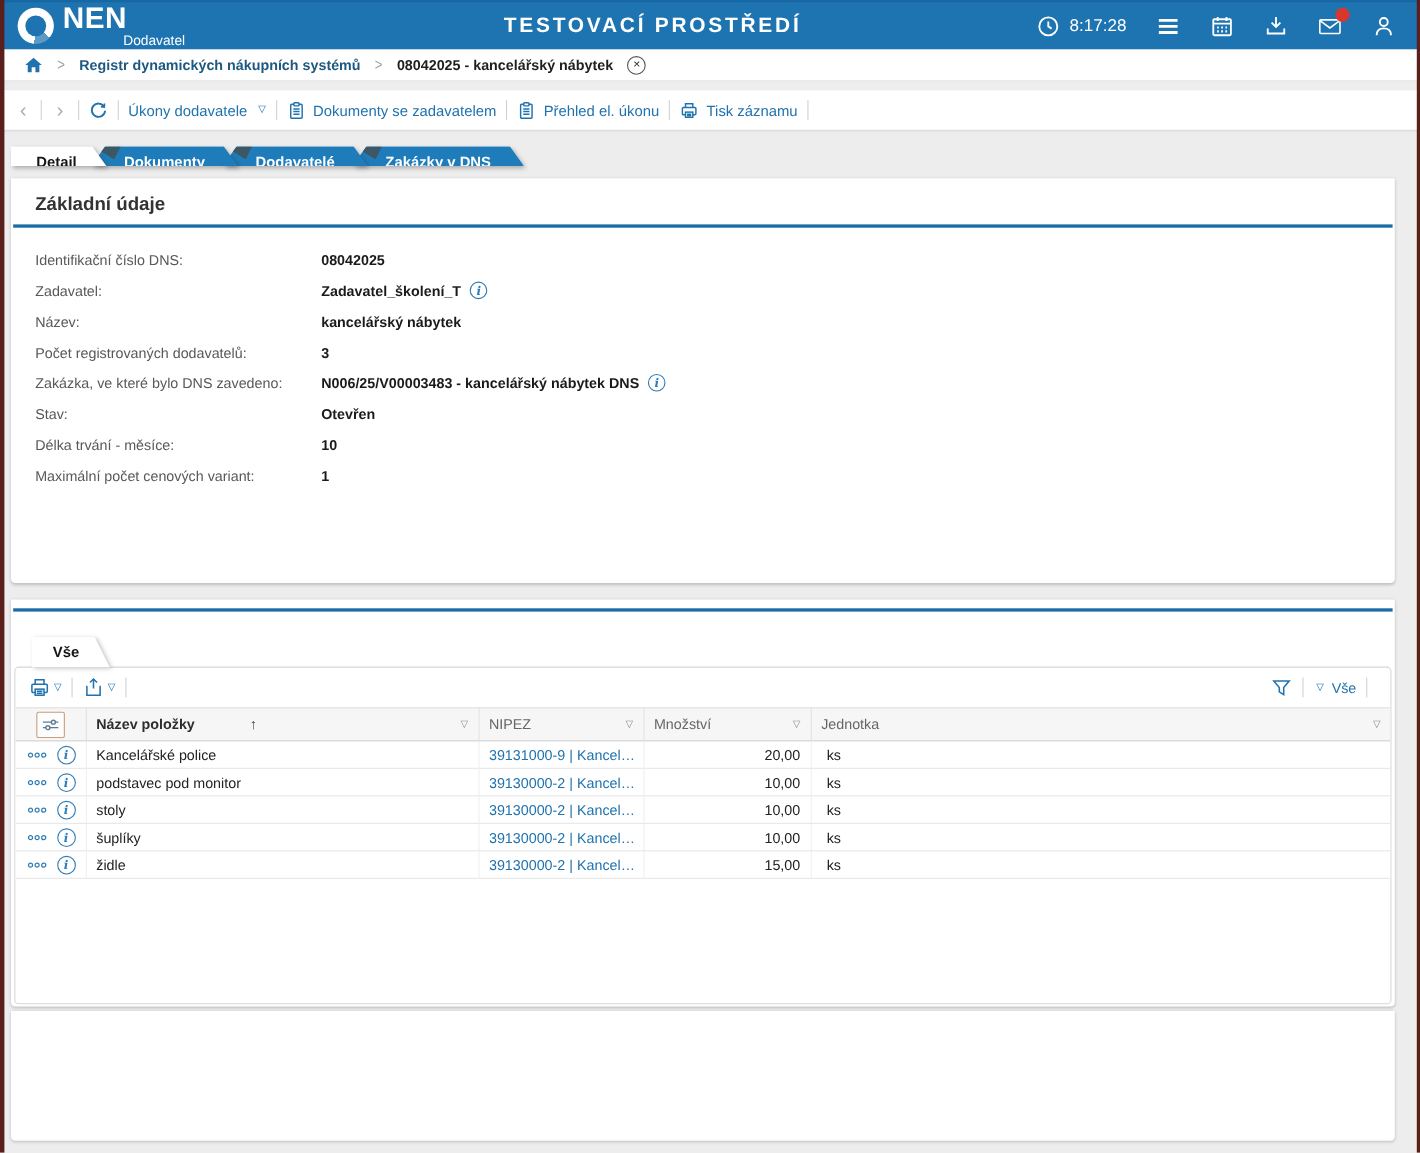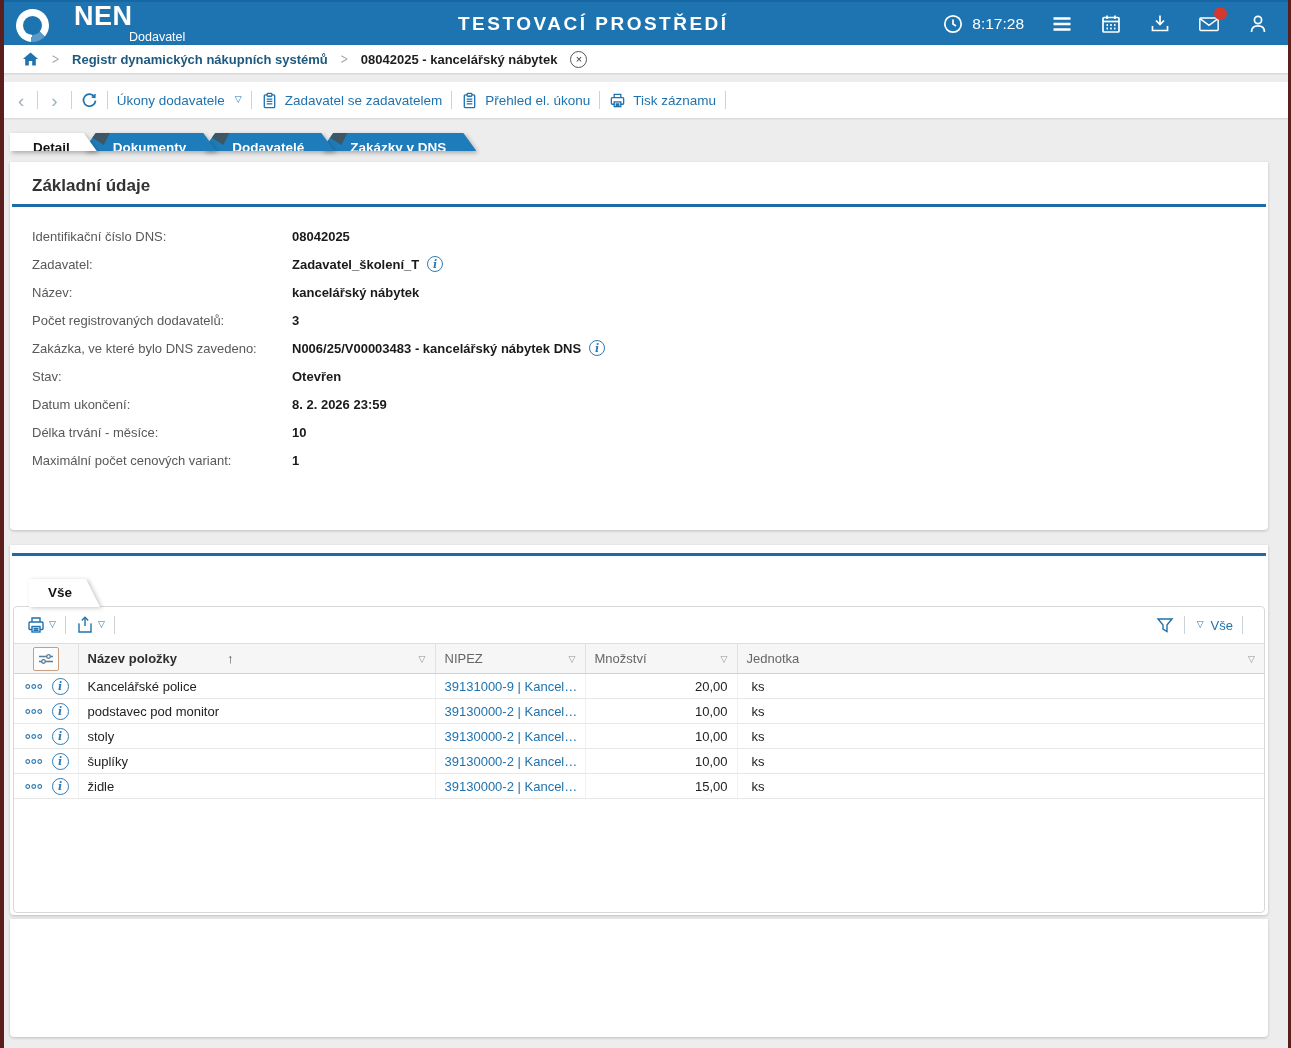--- a/index.html
+++ b/index.html
@@ -12,21 +12,21 @@
   }
   .frame-edge { position:absolute; top:0; height:100%; background:#5a1e1c; z-index:60; }
   .frame-left { left:0; width:4px; }
   .frame-right { right:0; width:3px; }
 
   
   .app-header {
     height:45px; background:#1d74b0; border-top:2px solid #1767a2;
     display:flex; align-items:center; padding:0 22px 0 16px; position:relative; color:#fff;
   }
-  .logo-wrap { display:flex; align-items:center; gap:25px; cursor:pointer; }
+  .logo-wrap { display:flex; align-items:flex-start; gap:8px; cursor:pointer; }
   .logo-ring { width:33px; height:33px; border-radius:50%; margin-top:4px;
     background:conic-gradient(from 130deg, rgba(255,255,255,.28) 0 55deg, #fff 55deg 360deg); position:relative; }
   .logo-ring::after { content:''; position:absolute; inset:7px; border-radius:50%; background:#1d74b0; }
   .brand-block { line-height:1; }
   .brand { font-size:27px; font-weight:bold; letter-spacing:.5px; }
   .brand-sub { font-size:12.5px; margin-left:55px; margin-top:1px; }
   .env-title { position:absolute; left:458px; top:11px; font-size:19px; font-weight:bold; letter-spacing:2.5px; }
   .header-right { margin-left:auto; display:flex; align-items:center; gap:27px; }
   .clock-box { display:flex; align-items:center; gap:8px; font-size:15.5px; }
   .hicon { width:22px; height:22px; display:block; cursor:pointer; }
@@ -195,21 +195,21 @@
     <span>Úkony dodavatele</span>
     <span class="dd-glyph">▽</span>
   </span>
   <span class="vsep"></span>
   <span class="act-item">
     <svg class="aicon" viewBox="0 0 18 18" fill="none" stroke="#1f72ae" stroke-width="1.4">
       <rect x="3.5" y="3" width="11" height="13.5" rx="1"></rect>
       <rect x="6.5" y="1.5" width="5" height="3" rx="0.8" fill="#fff"></rect>
       <path d="M6 7.5 H12 M6 10 H12 M6 12.5 H12"></path>
     </svg>
-    <span>Zadavatel se zadavatelem</span>
+    <span>Dokumenty se zadavatelem</span>
   </span>
   <span class="vsep"></span>
   <span class="act-item">
     <svg class="aicon" viewBox="0 0 18 18" fill="none" stroke="#1f72ae" stroke-width="1.4">
       <rect x="3.5" y="3" width="11" height="13.5" rx="1"></rect>
       <rect x="6.5" y="1.5" width="5" height="3" rx="0.8" fill="#fff"></rect>
       <path d="M6 7.5 H12 M6 10 H12 M6 12.5 H12"></path>
     </svg>
     <span>Přehled el. úkonu</span>
   </span>
@@ -289,27 +289,20 @@
 
       <div class="frow">
         <div class="flabel">Stav:</div>
         <div class="fvalue">
           <span>Otevřen</span>
 
         </div>
       </div>
 
 
-      <div class="frow">
-        <div class="flabel">Datum ukončení:</div>
-        <div class="fvalue">
-          <span>8. 2. 2026 23:59</span>
-
-        </div>
-      </div>
 
       <div class="frow">
         <div class="flabel">Délka trvání - měsíce:</div>
         <div class="fvalue">
           <span>10</span>
 
         </div>
       </div>
 
       <div class="frow">

